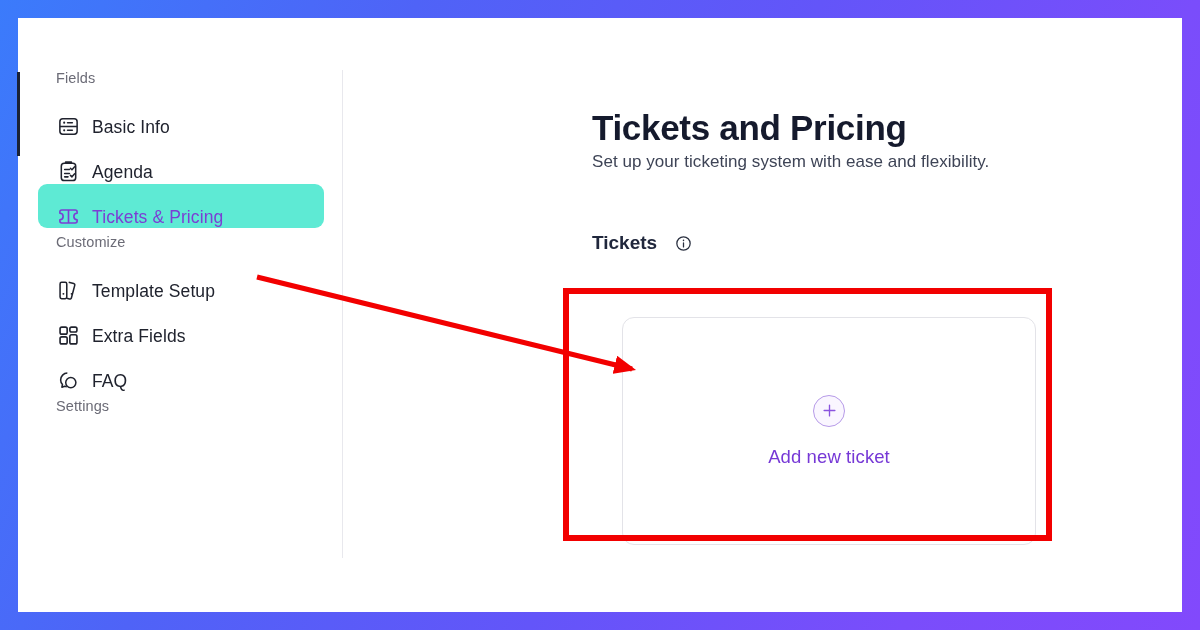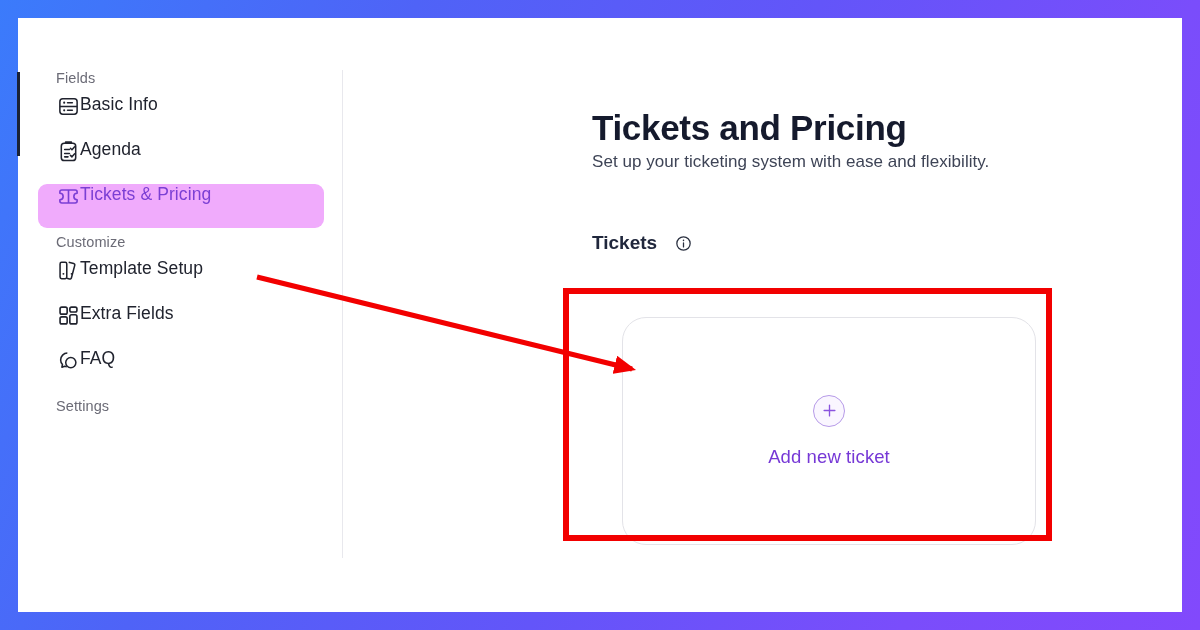--- a/index.html
+++ b/index.html
@@ -65,43 +65,43 @@
     font-size: 14.5px;
     color: #6b6b76;
     letter-spacing: 0.1px;
     padding-left: 18px;
     margin-bottom: 8px;
   }
   .section-label.second { margin-top: 6px; }
 
   .nav-item {
     display: flex;
-    align-items: flex-start;
-    gap: 0;
+    align-items: flex-end;
+    gap: 12px;
     height: 44px;
     padding-left: 18px;
     border-radius: 9px;
     margin-bottom: 1px;
     width: 286px;
     cursor: pointer;
   }
   .nav-item .nav-icon {
     width: 24px; height: 24px;
     display: flex; align-items: center; justify-content: center;
     flex: 0 0 24px;
   }
   .nav-item .nav-icon svg { display: block; }
   .nav-label {
     font-size: 17.5px;
     color: #20232e;
     letter-spacing: 0.1px;
     white-space: nowrap;
   }
   .nav-item.active {
-    background: #f0abfc;
+    background: #5eead4;
   }
   .nav-item.active .nav-label { color: #7b3fd4; }
 
   
   #main {
     position: absolute;
     left: 574px;
     top: 52px;
     width: 580px;
   }
@@ -131,21 +131,21 @@
   #tickets-heading .info-icon { display: flex; align-items: center; }
 
   
   #ticket-card {
     position: absolute;
     left: 604px;
     top: 299px;
     width: 414px;
     height: 228px;
     border: 1px solid #e3e3e8;
-    border-radius: 24px;
+    border-radius: 12px;
     background: #fff;
     display: flex;
     flex-direction: column;
     align-items: center;
     justify-content: center;
     cursor: pointer;
   }
   #plus-circle {
     width: 32px; height: 32px;
     border-radius: 50%;

